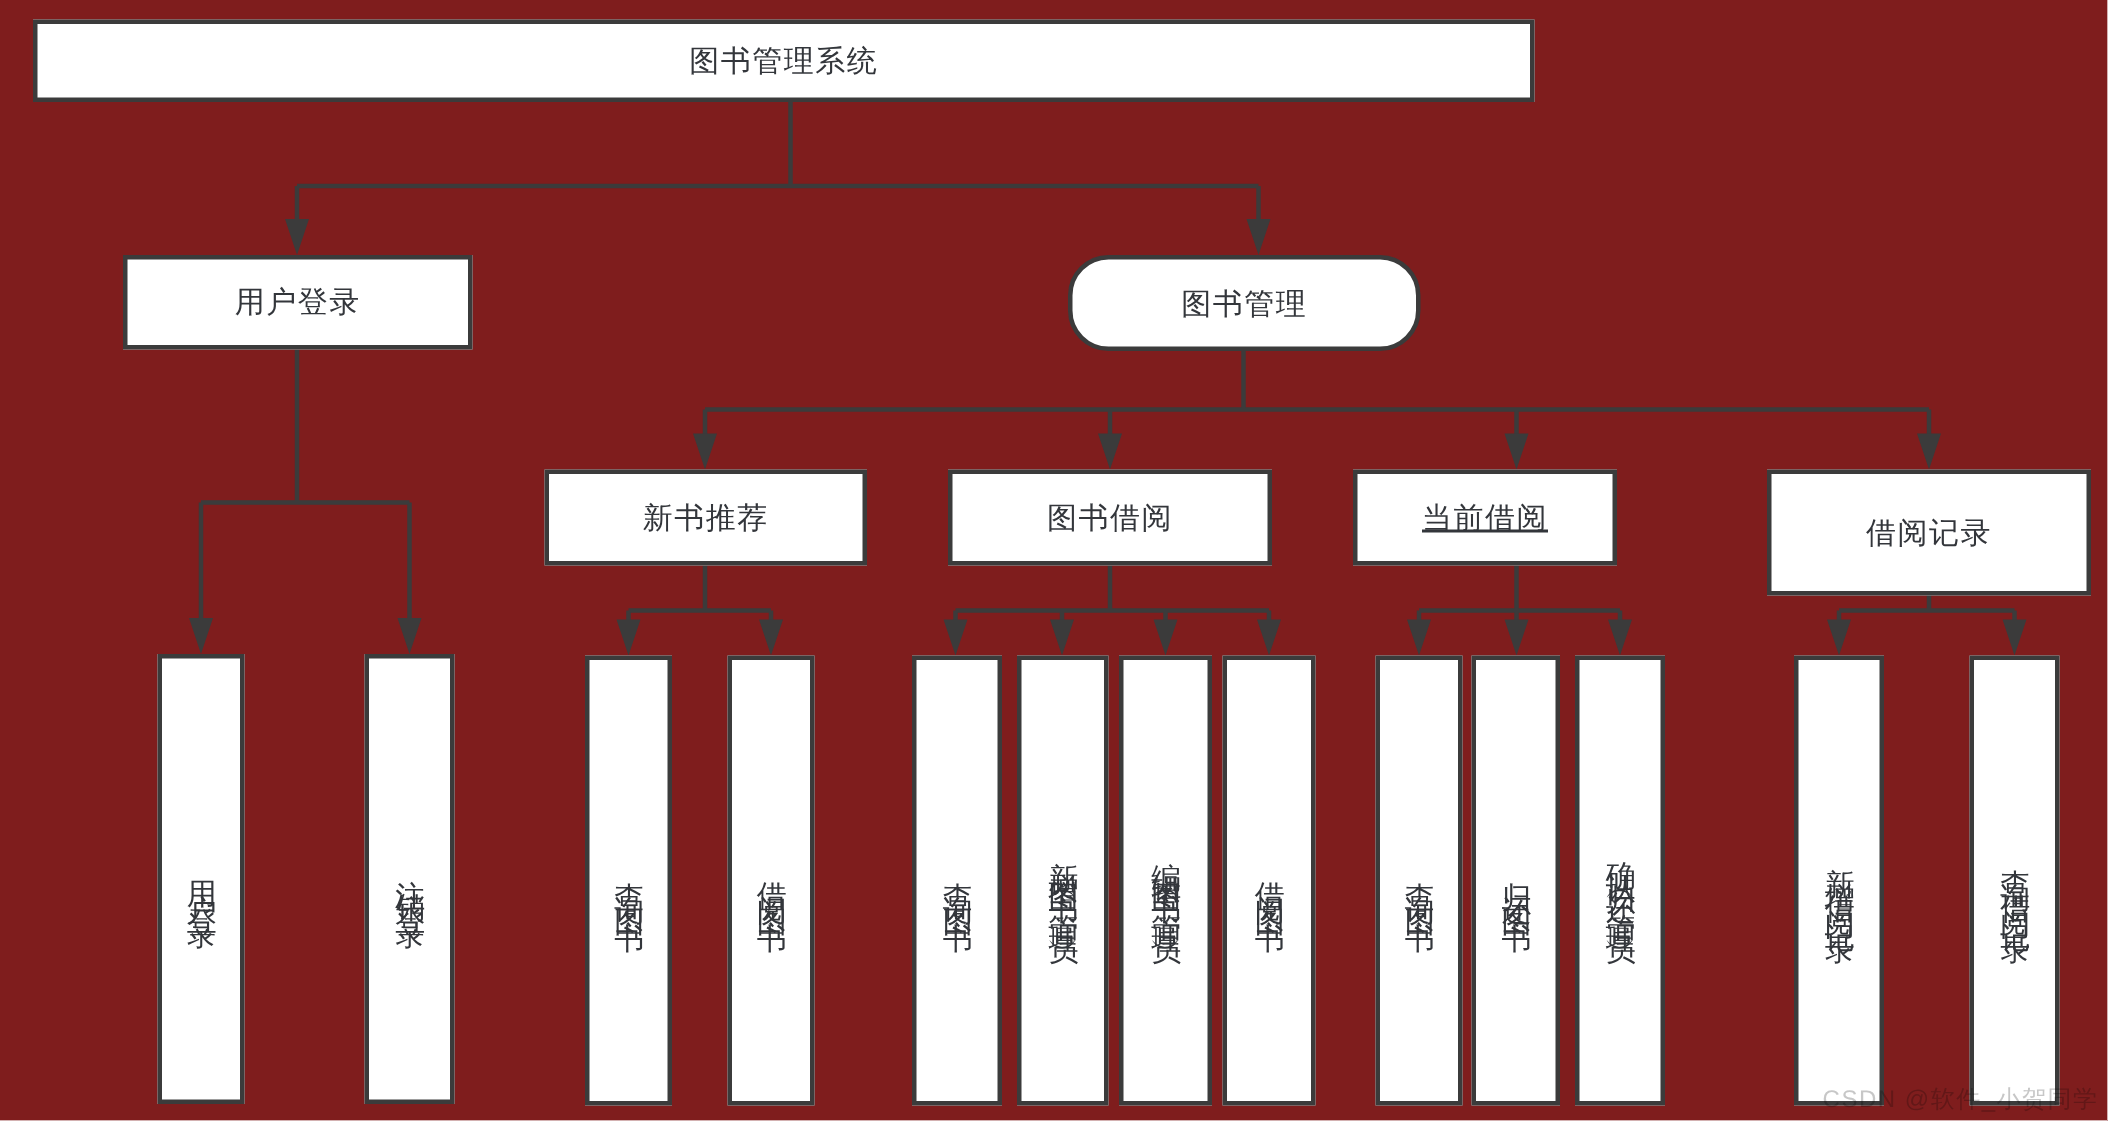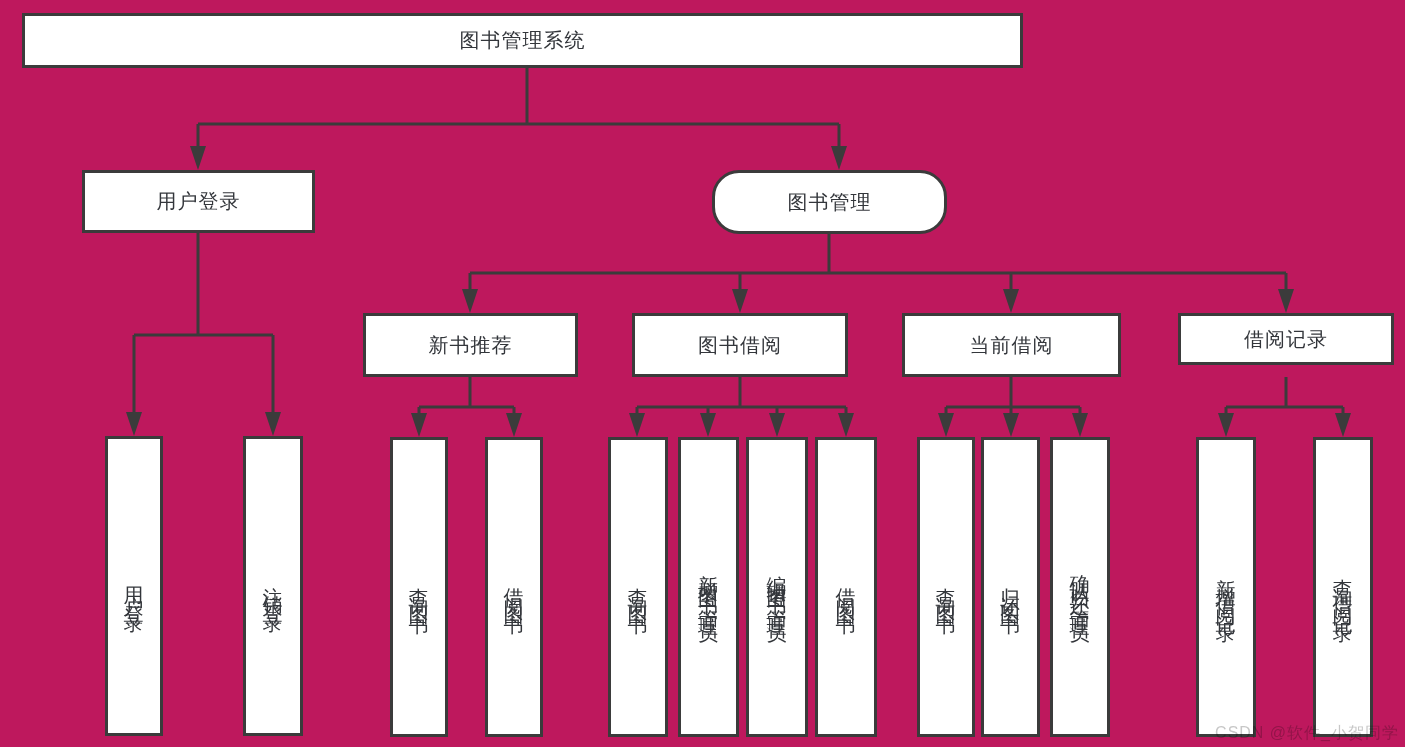--- a/index.html
+++ b/index.html
@@ -4,21 +4,21 @@
 <style>
   html, body {
     margin: 0;
     padding: 0;
     background: #ffffff;
   }
   .canvas {
     position: relative;
     width: 1405px;
     height: 747px;
-    background: #be185d;
+    background: #7f1d1d;
     font-family: "Liberation Sans", sans-serif;
     overflow: hidden;
   }
   .wires {
     position: absolute;
     left: 0;
     top: 0;
     z-index: 0;
   }
   .box {
@@ -106,22 +106,22 @@
     </g>
   </svg>
 
   <div class="box" style="left:22px; top:13px; width:1001px; height:55px;">图书管理系统</div>
 
   <div class="box" style="left:82px; top:170px; width:233px; height:63px;">用户登录</div>
   <div class="box" style="left:712px; top:170px; width:235px; height:64px;border-radius:27px;">图书管理</div>
 
   <div class="box" style="left:632px; top:313px; width:216px; height:64px;">图书借阅</div>
   <div class="box" style="left:363px; top:313px; width:215px; height:64px;">新书推荐</div>
-  <div class="box" style="left:902px; top:313px; width:219px; height:64px;">当前借阅</div>
-  <div class="box" style="left:1178px; top:313px; width:216px; height:52px;">借阅记录</div>
+  <div class="box" style="left:902px; top:313px; width:176px; height:64px;text-decoration:underline;">当前借阅</div>
+  <div class="box" style="left:1178px; top:313px; width:216px; height:84px;">借阅记录</div>
 
   <div class="box vbox" style="left:105px; top:436px; width:58px; height:300px;">用户登录</div>
   <div class="box vbox" style="left:243px; top:436px; width:60px; height:300px;">注销登录</div>
 
   <div class="box vbox" style="left:390px; top:437px; width:58px; height:300px;">查询图书</div>
   <div class="box vbox" style="left:485px; top:437px; width:58px; height:300px;">借阅图书</div>
 
   <div class="box vbox" style="left:608px; top:437px; width:60px; height:300px;">查询图书</div>
   <div class="box vbox" style="left:678px; top:437px; width:61px; height:300px; letter-spacing:7px;">新增图书（管理员）</div>
   <div class="box vbox" style="left:746px; top:437px; width:62px; height:300px; letter-spacing:7px;">编辑图书（管理员）</div>

